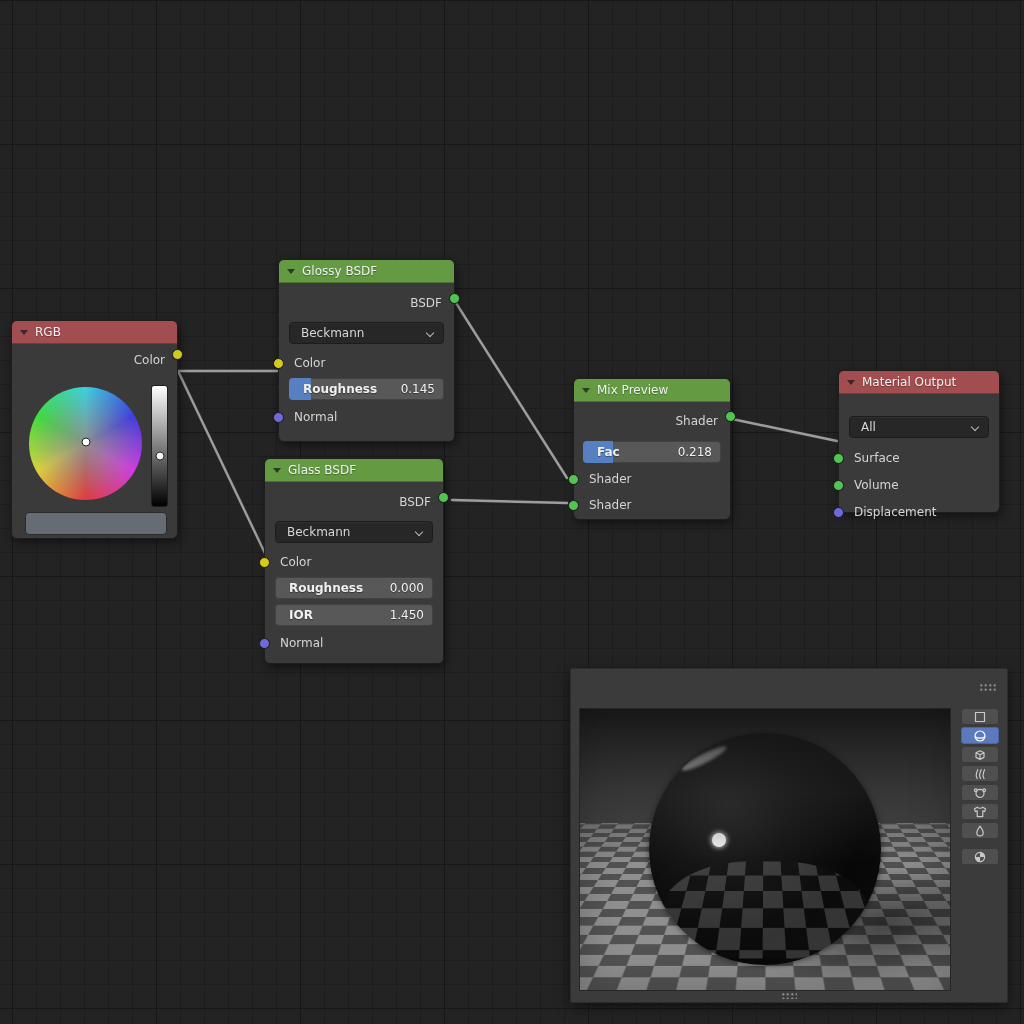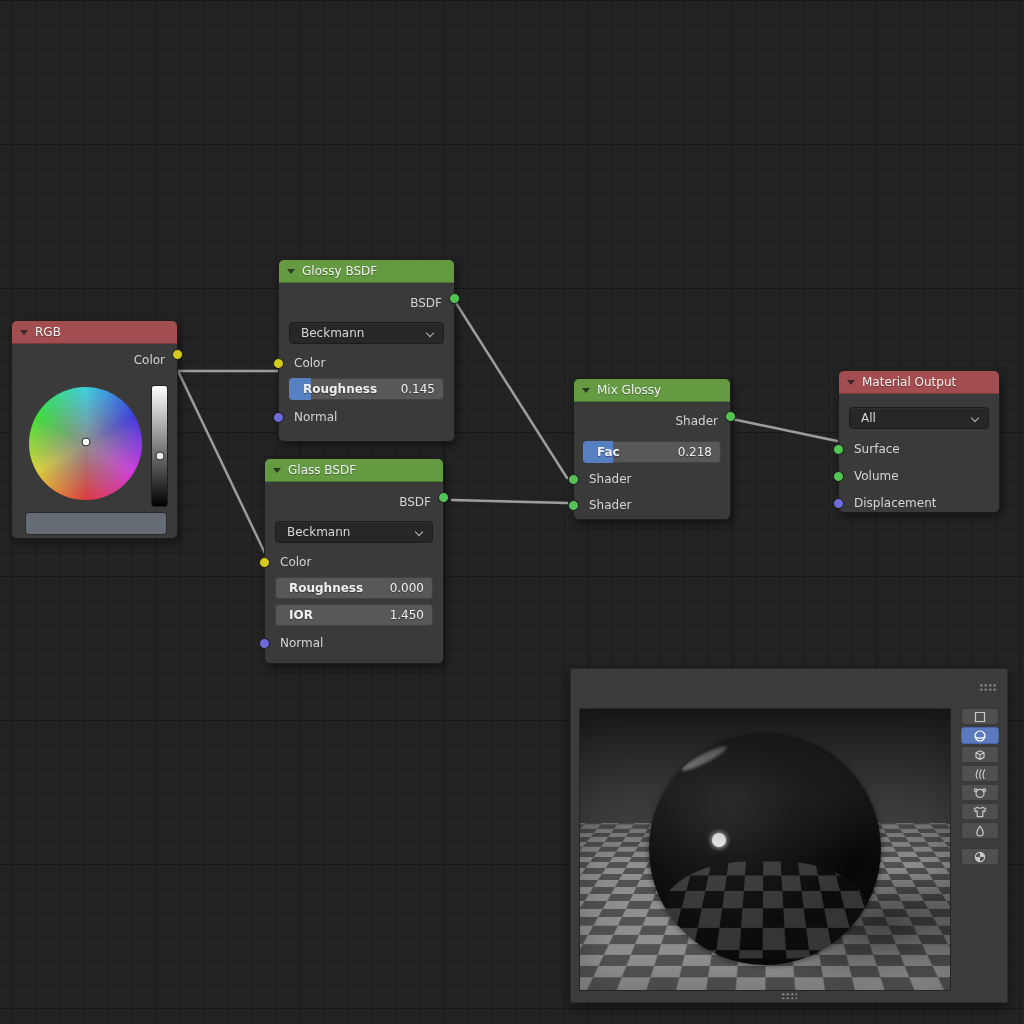--- a/index.html
+++ b/index.html
@@ -195,21 +195,21 @@
     </div>
     <div class="row in" style="margin-top:9px;">
       <span class="sock left sock-purple" style="top:3px;"></span>
       <span>Normal</span>
     </div>
   </div>
 
   <div class="node" style="left:573px;top:378px;width:158px;height:142px;">
     <div class="node-header hdr-green">
       <span class="tri"></span>
-      <span class="node-title">Mix Glossy</span>
+      <span class="node-title">Mix Preview</span>
     </div>
     <div class="row out" style="margin-top:11px;">
       <span>Shader</span>
       <span class="sock right sock-green" style="top:-2px;"></span>
     </div>
     <div class="slider" style="margin-top:11px;margin-left:9px;margin-right:9px;">
       <span class="fill" style="width: 21.8%;"></span>
       <span class="s-label">Fac</span>
       <span class="s-value">0.218</span>
 
@@ -222,21 +222,21 @@
       <span class="sock left sock-green" style="top:3px;"></span>
       <span>Shader</span>
     </div>
   </div>
 
   <div class="node" style="left:838px;top:370px;width:162px;height:143px;">
     <div class="node-header hdr-red">
       <span class="tri"></span>
       <span class="node-title">Material Output</span>
     </div>
-    <div class="dropdown" style="margin-top:13px;">
+    <div class="dropdown" style="margin-top:22px;">
       <span>All</span>
       <span class="chev"></span>
     </div>
     <div class="row in" style="margin-top:12px;">
       <span class="sock left sock-green" style="top:3px;"></span>
       <span>Surface</span>
     </div>
     <div class="row in" style="margin-top:10px;">
       <span class="sock left sock-green" style="top:3px;"></span>
       <span>Volume</span>

